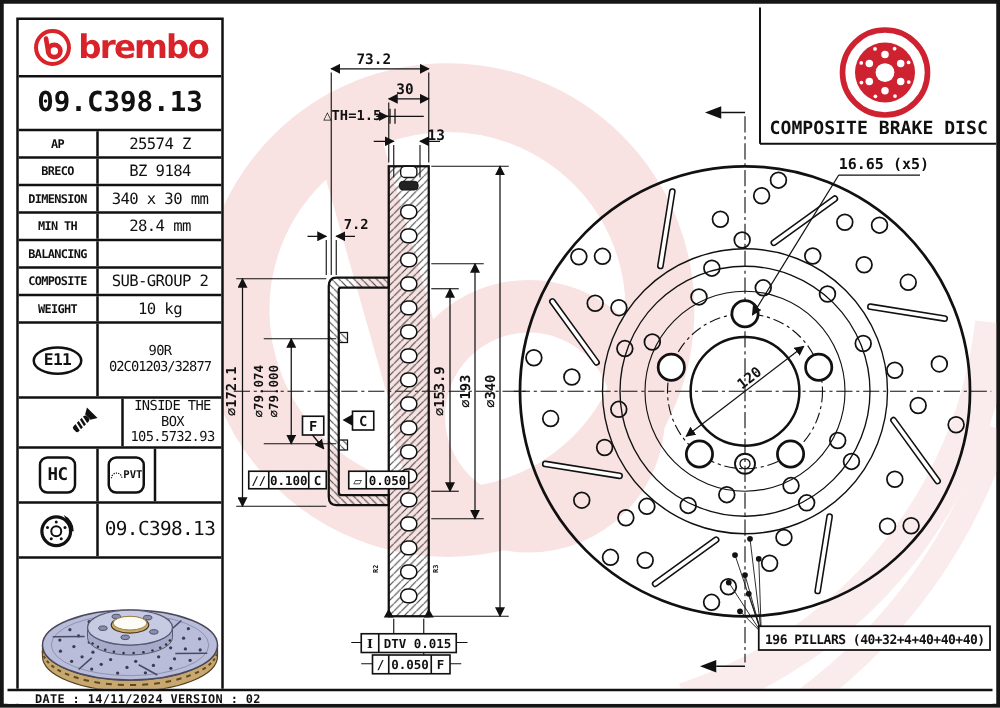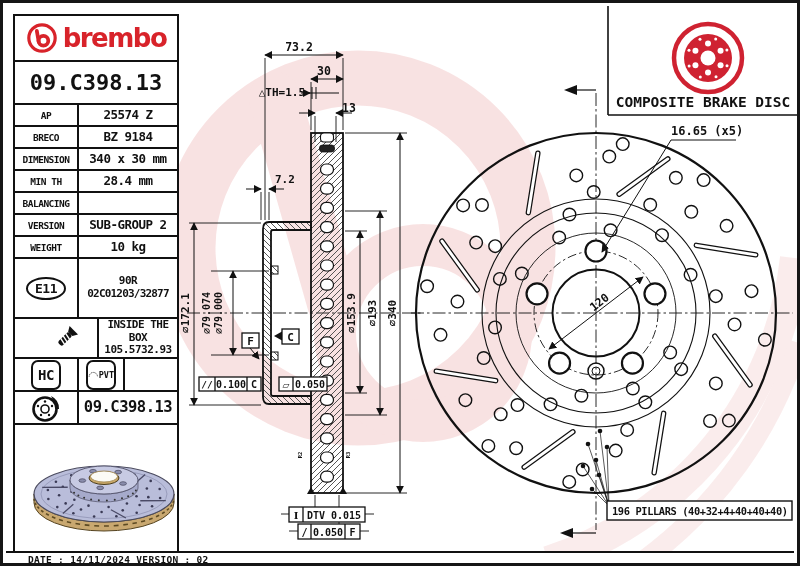--- a/index.html
+++ b/index.html
@@ -7,23 +7,23 @@
         font-family:"DejaVu Sans Mono",monospace;color:#111;}
   #drawing{position:absolute;left:0;top:0;}
   .t{font-family:"DejaVu Sans Mono",monospace;font-weight:bold;fill:#111;}
   .ts{font-family:"DejaVu Sans",sans-serif;font-weight:bold;fill:#111;}
   
   #spec{position:absolute;left:10px;top:11px;width:166px;border:2px solid #111;background:#fff;box-sizing:border-box;}
   .row{display:flex;border-bottom:2px solid #111;align-items:stretch;box-sizing:border-box;}
   .row:last-child{border-bottom:none;}
   .lab{width:64px;border-right:2px solid #111;display:flex;align-items:center;justify-content:center;
        font-size:9.5px;font-weight:bold;letter-spacing:-0.5px;box-sizing:border-box;text-align:center;}
-  .val{flex:1;display:flex;align-items:center;justify-content:center;font-size:12.5px;font-weight:bold;
+  .val{flex:1;display:flex;align-items:center;justify-content:center;font-size:12.5px;font-weight:normal;
        letter-spacing:-0.5px;box-sizing:border-box;text-align:center;flex-direction:column;line-height:1.15;}
-  .h22{height:22px;} .h40{height:40px;padding-left:20px;} .h42{height:33px;} .h44{height:60px;}
+  .h22{height:22px;} .h40{height:40px;padding-left:20px;} .h42{height:44px;} .h44{height:60px;}
   #logo-row{height:44px;display:flex;align-items:center;justify-content:center;gap:5px;border-bottom:2px solid #111;}
   #wordmark{font-family:"DejaVu Sans",sans-serif;font-weight:bold;font-size:26px;letter-spacing:-1.5px;color:#d8232a;line-height:1;}
   #pn-row{height:41px;display:flex;align-items:center;justify-content:center;border-bottom:2px solid #111;
           font-size:22px;font-weight:bold;letter-spacing:0px;}
   .oval{display:inline-block;border:2px solid #111;border-radius:50%;padding:2px 7px;font-size:13px;font-weight:bold;}
   .sq-badge{display:flex;align-items:center;justify-content:center;width:30px;height:30px;border:2.5px solid #111;
             border-radius:7px;font-size:14px;font-weight:bold;box-sizing:border-box;}
   #pvt-cell{width:46px;display:flex;align-items:center;justify-content:center;border-right:2px solid #111;box-sizing:border-box;}
   #render-box{height:127px;display:flex;align-items:center;justify-content:center;}
   #footer-bar{position:absolute;left:3px;right:3px;top:548px;height:12px;border-top:2px solid #111;
@@ -371,21 +371,21 @@
       <div class="val">340 x 30 mm</div>
     </div>
     <div class="row h22">
       <div class="lab">MIN TH</div>
       <div class="val">28.4 mm</div>
     </div>
     <div class="row h22">
       <div class="lab">BALANCING</div>
     </div>
     <div class="row h22">
-      <div class="lab">VERSION</div>
+      <div class="lab">COMPOSITE</div>
       <div class="val">SUB-GROUP 2</div>
     </div>
     <div class="row h22">
       <div class="lab">WEIGHT</div>
       <div class="val">10 kg</div>
     </div>
 
     <div class="row h44">
       <div class="lab">
         <span class="oval">E11</span>

